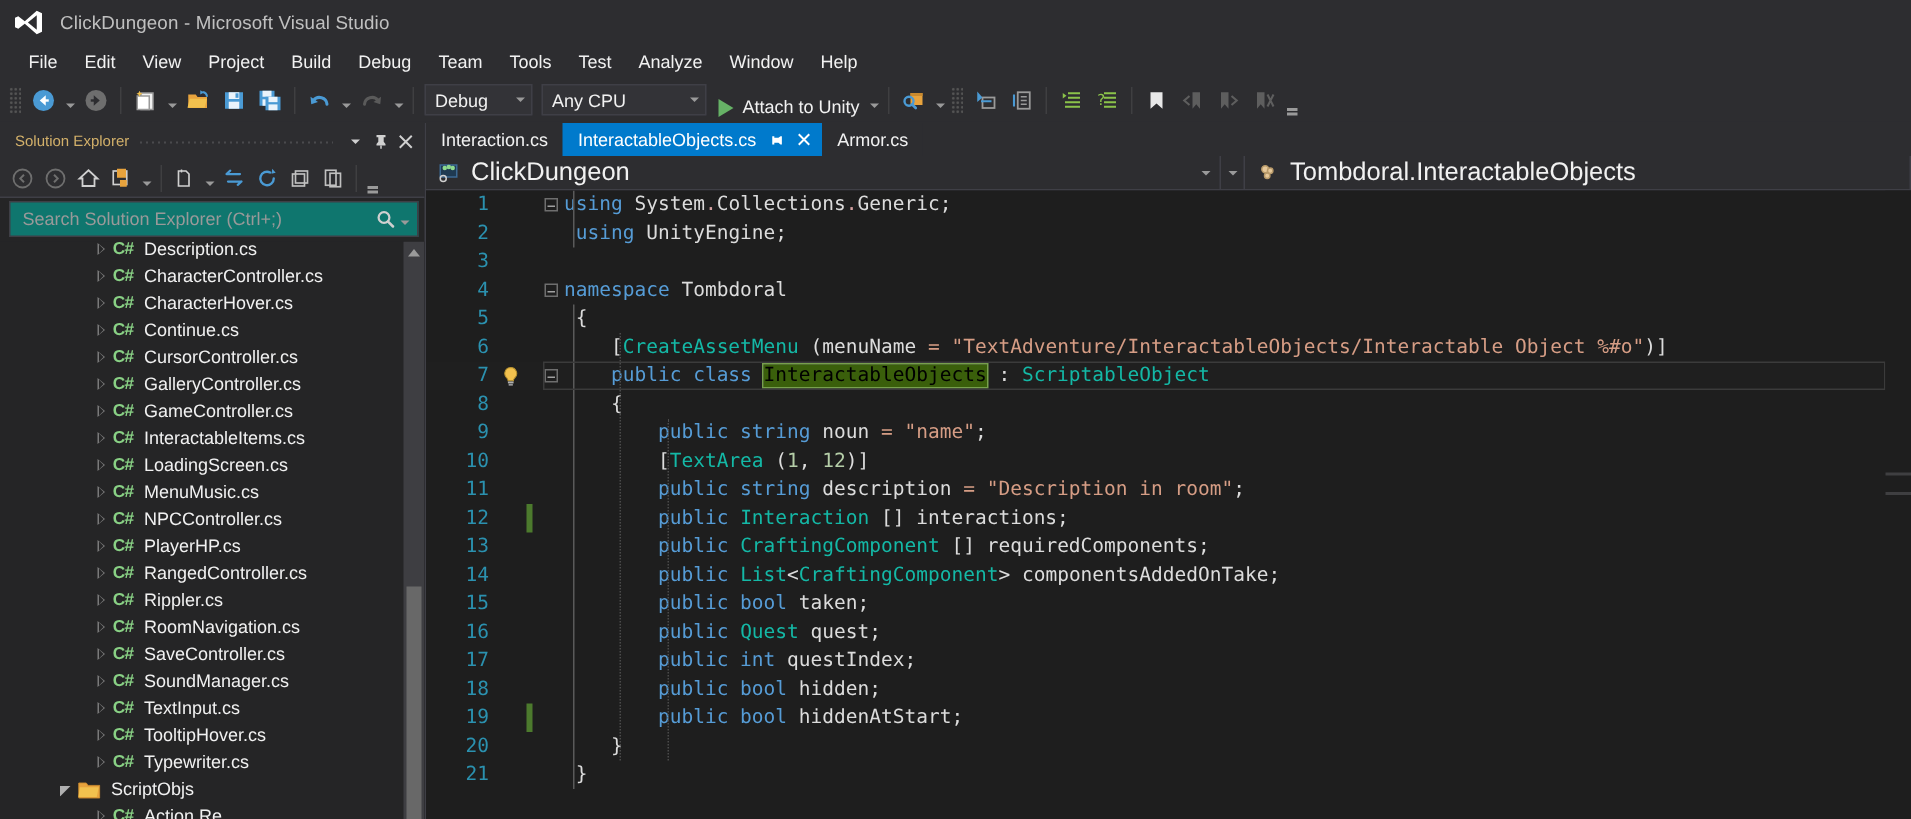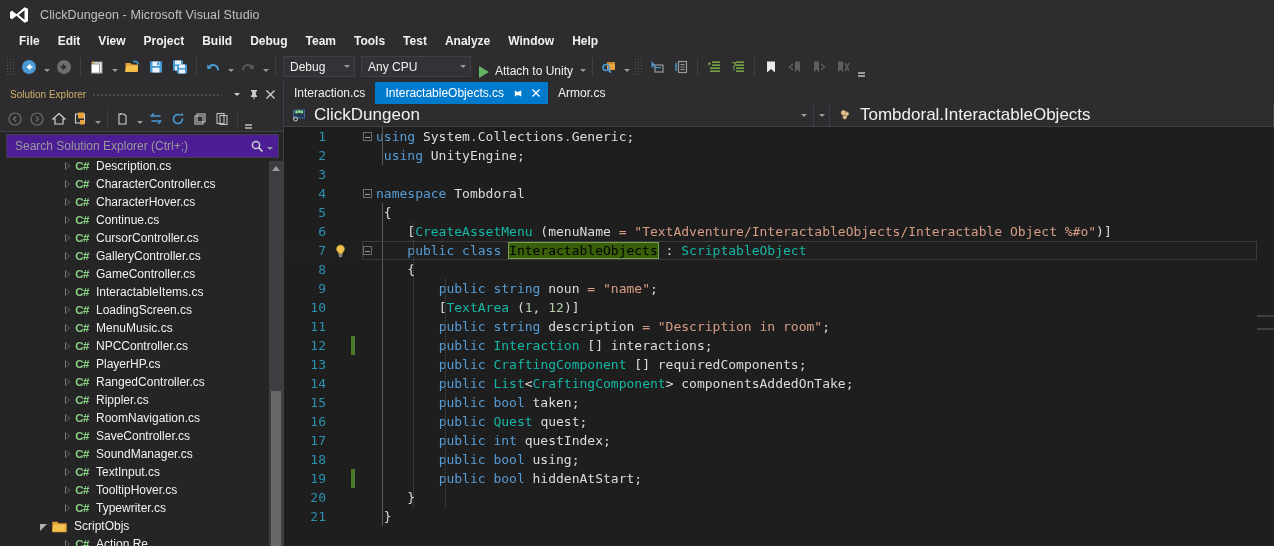--- a/index.html
+++ b/index.html
@@ -33,21 +33,20 @@
     color: #c0c0c0; font-size: 12.5px;
     letter-spacing: .1px;
   }
 
   
   .menubar {
     height: 22px; flex: 0 0 22px;
     background: #2d2d30;
     display: flex; align-items: center;
     padding-left: 10px;
-    font-weight: bold;
   }
   .menu-item {
     color: #f1f1f1; font-size: 12px;
     padding: 2px 9px; cursor: default;
     white-space: nowrap;
   }
 
   
   .toolbar {
     height: 30px; flex: 0 0 30px;
@@ -144,21 +143,21 @@
     display: flex; align-items: center; padding-left: 4px;
     border-bottom: 1px solid #3f3f46;
   }
   .se-tb {
     width: 22px; height: 22px; display:flex;
     align-items:center; justify-content:center; cursor: default;
     border-radius: 2px;
   }
   .se-search {
     height: 24px; flex: 0 0 24px;
-    background: #4c1d95; border: 1px solid #3f3f46;
+    background: #0f766e; border: 1px solid #3f3f46;
     margin: 2px 4px 3px 6px;
     display: flex; align-items: center; padding: 0 3px 0 6px;
   }
   .se-search input {
     flex: 1 1 auto; background: transparent; border: 0; outline: none;
     color: #c5c5c5; font-size: 12px;
     font-family: "Liberation Sans", sans-serif;
   }
   .se-search input::placeholder { color: #999; }
   .se-tree {
@@ -853,21 +852,21 @@
             <div class="coderow"><span class="gutter-num">8</span><span class="gutter-bulb"></span><span class="gutter-change"></span><span class="gutter-fold"></span><span class="codetext"><span class="pln">&nbsp;&nbsp;&nbsp;&nbsp;</span><span class="pln">{</span></span></div>
             <div class="coderow"><span class="gutter-num">9</span><span class="gutter-bulb"></span><span class="gutter-change"></span><span class="gutter-fold"></span><span class="codetext"><span class="pln">&nbsp;&nbsp;&nbsp;&nbsp;&nbsp;&nbsp;&nbsp;&nbsp;</span><span class="kw">public&nbsp;string&nbsp;</span><span class="pln">noun&nbsp;</span><span class="str">=&nbsp;</span><span class="str">"name"</span><span class="pln">;</span></span></div>
             <div class="coderow"><span class="gutter-num">10</span><span class="gutter-bulb"></span><span class="gutter-change"></span><span class="gutter-fold"></span><span class="codetext"><span class="pln">&nbsp;&nbsp;&nbsp;&nbsp;&nbsp;&nbsp;&nbsp;&nbsp;</span><span class="pln">[</span><span class="typ">TextArea</span><span class="pln">&nbsp;(</span><span class="num">1</span><span class="pln">,&nbsp;</span><span class="num">12</span><span class="pln">)]</span></span></div>
             <div class="coderow"><span class="gutter-num">11</span><span class="gutter-bulb"></span><span class="gutter-change"></span><span class="gutter-fold"></span><span class="codetext"><span class="pln">&nbsp;&nbsp;&nbsp;&nbsp;&nbsp;&nbsp;&nbsp;&nbsp;</span><span class="kw">public&nbsp;string&nbsp;</span><span class="pln">description&nbsp;</span><span class="str">=&nbsp;</span><span class="str">"Description&nbsp;in&nbsp;room"</span><span class="pln">;</span></span></div>
             <div class="coderow"><span class="gutter-num">12</span><span class="gutter-bulb"></span><span class="gutter-change"><span class="chg-bar"></span></span><span class="gutter-fold"></span><span class="codetext"><span class="pln">&nbsp;&nbsp;&nbsp;&nbsp;&nbsp;&nbsp;&nbsp;&nbsp;</span><span class="kw">public&nbsp;</span><span class="typ">Interaction</span><span class="pln">&nbsp;[]&nbsp;interactions;</span></span></div>
             <div class="coderow"><span class="gutter-num">13</span><span class="gutter-bulb"></span><span class="gutter-change"></span><span class="gutter-fold"></span><span class="codetext"><span class="pln">&nbsp;&nbsp;&nbsp;&nbsp;&nbsp;&nbsp;&nbsp;&nbsp;</span><span class="kw">public&nbsp;</span><span class="typ">CraftingComponent</span><span class="pln">&nbsp;[]&nbsp;requiredComponents;</span></span></div>
             <div class="coderow"><span class="gutter-num">14</span><span class="gutter-bulb"></span><span class="gutter-change"></span><span class="gutter-fold"></span><span class="codetext"><span class="pln">&nbsp;&nbsp;&nbsp;&nbsp;&nbsp;&nbsp;&nbsp;&nbsp;</span><span class="kw">public&nbsp;</span><span class="typ">List</span><span class="pln">&lt;</span><span class="typ">CraftingComponent</span><span class="pln">&gt;&nbsp;componentsAddedOnTake;</span></span></div>
             <div class="coderow"><span class="gutter-num">15</span><span class="gutter-bulb"></span><span class="gutter-change"></span><span class="gutter-fold"></span><span class="codetext"><span class="pln">&nbsp;&nbsp;&nbsp;&nbsp;&nbsp;&nbsp;&nbsp;&nbsp;</span><span class="kw">public&nbsp;bool&nbsp;</span><span class="pln">taken;</span></span></div>
             <div class="coderow"><span class="gutter-num">16</span><span class="gutter-bulb"></span><span class="gutter-change"></span><span class="gutter-fold"></span><span class="codetext"><span class="pln">&nbsp;&nbsp;&nbsp;&nbsp;&nbsp;&nbsp;&nbsp;&nbsp;</span><span class="kw">public&nbsp;</span><span class="typ">Quest</span><span class="pln">&nbsp;quest;</span></span></div>
             <div class="coderow"><span class="gutter-num">17</span><span class="gutter-bulb"></span><span class="gutter-change"></span><span class="gutter-fold"></span><span class="codetext"><span class="pln">&nbsp;&nbsp;&nbsp;&nbsp;&nbsp;&nbsp;&nbsp;&nbsp;</span><span class="kw">public&nbsp;int&nbsp;</span><span class="pln">questIndex;</span></span></div>
-            <div class="coderow"><span class="gutter-num">18</span><span class="gutter-bulb"></span><span class="gutter-change"></span><span class="gutter-fold"></span><span class="codetext"><span class="pln">&nbsp;&nbsp;&nbsp;&nbsp;&nbsp;&nbsp;&nbsp;&nbsp;</span><span class="kw">public&nbsp;bool&nbsp;</span><span class="pln">using;</span></span></div>
+            <div class="coderow"><span class="gutter-num">18</span><span class="gutter-bulb"></span><span class="gutter-change"></span><span class="gutter-fold"></span><span class="codetext"><span class="pln">&nbsp;&nbsp;&nbsp;&nbsp;&nbsp;&nbsp;&nbsp;&nbsp;</span><span class="kw">public&nbsp;bool&nbsp;</span><span class="pln">hidden;</span></span></div>
             <div class="coderow"><span class="gutter-num">19</span><span class="gutter-bulb"></span><span class="gutter-change"><span class="chg-bar"></span></span><span class="gutter-fold"></span><span class="codetext"><span class="pln">&nbsp;&nbsp;&nbsp;&nbsp;&nbsp;&nbsp;&nbsp;&nbsp;</span><span class="kw">public&nbsp;bool&nbsp;</span><span class="pln">hiddenAtStart;</span></span></div>
             <div class="coderow"><span class="gutter-num">20</span><span class="gutter-bulb"></span><span class="gutter-change"></span><span class="gutter-fold"></span><span class="codetext"><span class="pln">&nbsp;&nbsp;&nbsp;&nbsp;</span><span class="pln">}</span></span></div>
             <div class="coderow"><span class="gutter-num">21</span><span class="gutter-bulb"></span><span class="gutter-change"></span><span class="gutter-fold"></span><span class="codetext"><span class="pln">&nbsp;</span><span class="pln">}</span></span></div>
             <div class="indent-guide" style="left: 98px; top: 0px; height: 38px; bottom: auto; border-left: 1px solid rgb(90, 90, 90);"></div>
             <div class="indent-guide" style="left: 98px; top: 76px; height: 323px; bottom: auto; border-left: 1px solid rgb(90, 90, 90);"></div>
             <div class="indent-guide" style="left: 129.28px; top: 95px; height: 285px; bottom: auto;"></div>
             <div class="indent-guide" style="left: 160.56px; top: 152px; height: 228px; bottom: auto;"></div>
             <div class="curline-box" style="top: 114px; left: 78px;"></div>
           </div>
         <div class="ed-scrollbar">

